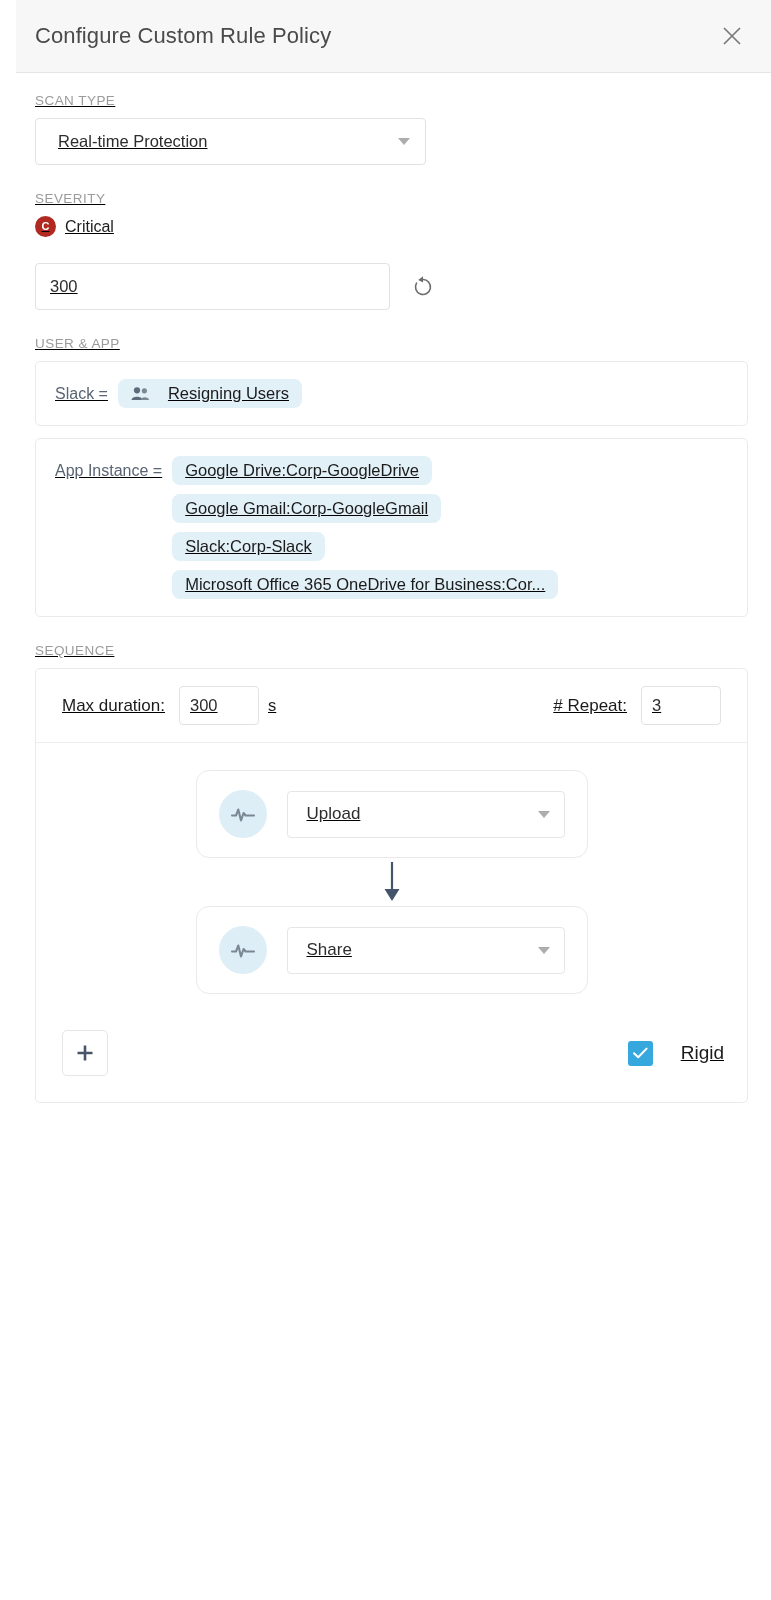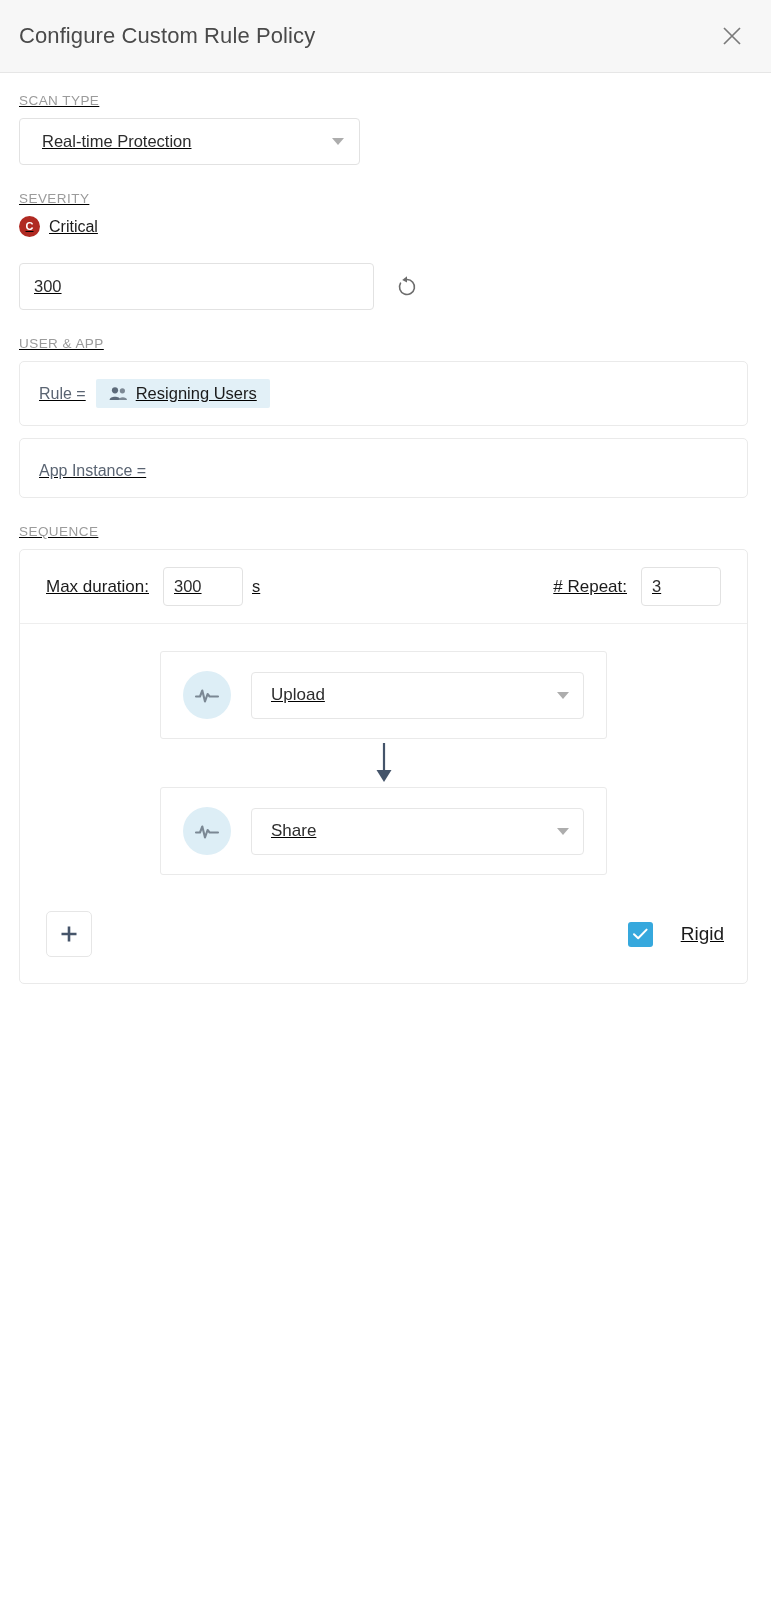--- a/index.html
+++ b/index.html
@@ -3,21 +3,21 @@
 <meta charset="utf-8">
 <style>
   * { box-sizing: border-box; margin: 0; padding: 0; }
   html, body {
     width: 771px;
     background: #ffffff;
     font-family: "Liberation Sans", sans-serif;
   }
   body { width: 771px; min-height: 1600px; overflow-x: hidden; }
 
-  .dialog { width: 771px; background: #fff; }
+  .dialog { width: 771px; background: #fff; padding-left: 16px; }
 
   
   .dlg-header {
     height: 73px;
     background: #f7f7f7;
     border-bottom: 1px solid #e6e6e6;
     display: flex;
     align-items: center;
     padding: 0 22px 0 19px;
   }
@@ -43,21 +43,21 @@
     letter-spacing: .45px;
     color: #9b9b9b;
     text-transform: uppercase;
     margin-bottom: 10px;
   }
   .sect { margin-bottom: 26px; }
 
   
   .select-box {
     position: relative;
-    width: 341px;
+    width: 391px;
     height: 47px;
     border: 1px solid #e2e2e2;
     border-radius: 4px;
     background: #fff;
     display: flex;
     align-items: center;
     padding: 0 15px 0 22px;
     cursor: pointer;
   }
   .select-box .sel-val {
@@ -115,24 +115,24 @@
     padding-top: 6px;
     white-space: nowrap;
     margin-right: 10px;
   }
   .chips { display: flex; flex-direction: column; align-items: flex-start; gap: 9px; }
   .chip {
     background: #e2f0f7;
     color: #1b1b1b;
     font-size: 16.5px;
     padding: 5px 13px;
-    border-radius: 2px;
-    display: flex;
-    align-items: center;
-    gap: 8px;
+    border-radius: 8px;
+    display: flex;
+    align-items: center;
+    gap: 18px;
     max-width: 500px;
     white-space: nowrap;
   }
   .chip .people-icon { display: flex; align-items: center; }
 
   .plain-cond {
     font-size: 16.5px;
     color: #5a6472;
     padding: 7px 2px;
   }
@@ -160,24 +160,24 @@
     color: #2d2d2d;
     font-family: "Liberation Sans", sans-serif;
     background: #fff;
   }
   .unit { font-size: 16.5px; color: #1b1b1b; margin-left: 9px; }
   .spacer { flex: 1; }
 
   .seq-body { padding: 27px 0 0 0; }
 
   .step-card {
-    width: 447px;
+    width: 392px;
     margin: 0 auto;
     border: 1px solid #eaeaea;
-    border-radius: 3px;
+    border-radius: 13px;
     background: #fff;
     display: flex;
     align-items: center;
     padding: 19px 22px;
     gap: 20px;
   }
   .step-icon {
     width: 48px; height: 48px;
     border-radius: 50%;
     background: #ddeef6;
@@ -268,40 +268,46 @@
           </svg>
         </span>
       </div>
     </div>
 
     <div class="sect">
       <div class="section-label">USER &amp; APP</div>
 
       <div class="panel">
         <div class="crit-row">
-          <span class="crit-key">Rule =</span>
+          <span class="crit-key">Slack =</span>
           <div class="chips">
             <span class="chip">
               <span class="people-icon">
                 <svg width="19" height="15" viewBox="0 0 19 15">
                   <circle cx="6" cy="4.3" r="3.1" fill="#5d6b7a"></circle>
                   <circle cx="13.4" cy="4.8" r="2.6" fill="#7c8894"></circle>
                   <path d="M0.6 14 C0.6 9.6 11.4 9.6 11.4 14 Z" fill="#5d6b7a"></path>
                   <path d="M9.6 14 C9.6 10.2 18 10.2 18 14 Z" fill="#7c8894"></path>
                 </svg>
               </span>
               <span>Resigning Users</span>
             </span>
           </div>
         </div>
       </div>
 
       <div class="panel">
         <div class="crit-row">
           <span class="crit-key">App Instance =</span>
+          <div class="chips">
+            <span class="chip">Google Drive:Corp-GoogleDrive</span>
+            <span class="chip">Google Gmail:Corp-GoogleGmail</span>
+            <span class="chip">Slack:Corp-Slack</span>
+            <span class="chip">Microsoft Office 365 OneDrive for Business:Cor...</span>
+          </div>
         </div>
       </div>
     </div>
 
 
     <div class="sect">
       <div class="section-label">SEQUENCE</div>
 
       <div class="seq-panel">
 

